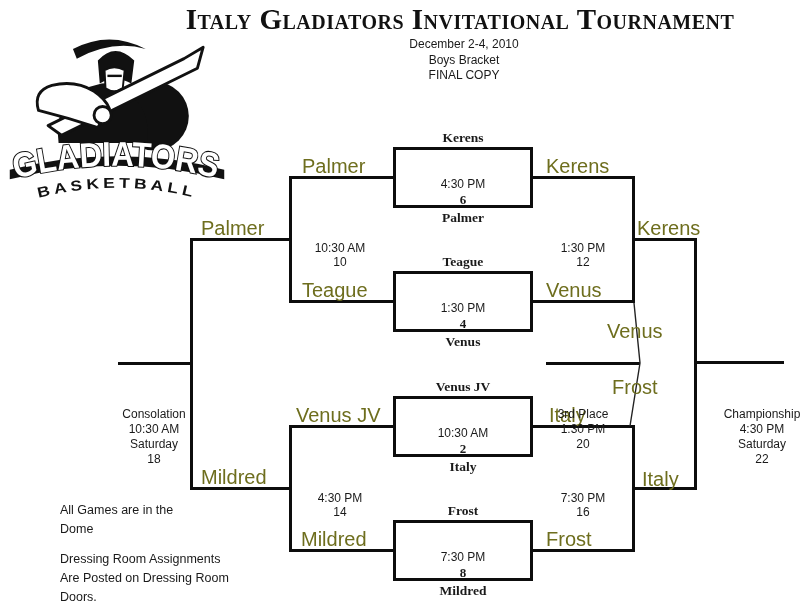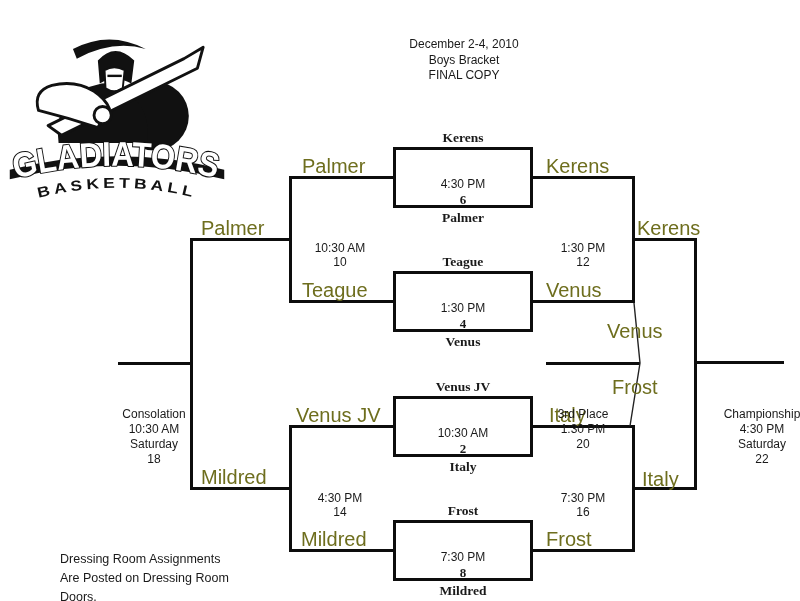--- a/index.html
+++ b/index.html
@@ -21,20 +21,21 @@
   .subtitle{position:absolute;left:158px;top:37px;width:612px;text-align:center;font-size:12px;line-height:15.5px;}
   .jersey{position:absolute;right:20px;top:101px;text-align:right;font-size:12px;line-height:15.5px;}
   .logo{position:absolute;left:2px;top:28px;width:230px;height:180px;}
   .overlay{position:absolute;left:0;top:0;pointer-events:none;}
 </style>
 </head>
 <body style="--team-color: #6e6e1e;">
 
 <div id="stage">
 
+  <div class="title">Italy Gladiators Invitational Tournament</div>
   <div class="subtitle">
     <div>December 2-4, 2010</div>
     <div>Boys Bracket</div>
     <div>FINAL COPY</div>
   </div>
 
   <svg class="logo" viewBox="0 0 232 188">
     <g>
       <path d="M70,22 Q108,2 146,22 Q112,12 74,32 Z" fill="#111"></path>
       <circle cx="155" cy="92" r="36" fill="#111"></circle>
@@ -155,19 +156,23 @@
     <div>1:30 PM</div>
     <div>20</div>
   </div>
   <div class="finals" style="left:714px;top:366px;width:96px;">
     <div>Championship</div>
     <div>4:30 PM</div>
     <div>Saturday</div>
     <div>22</div>
   </div>
 
+  <div class="note" style="left:60px;top:501px;">
+    <div>All Games are in the</div>
+    <div>Dome</div>
+  </div>
   <div class="note" style="left:60px;top:550px;">
     <div>Dressing Room Assignments</div>
     <div>Are Posted on Dressing Room</div>
     <div>Doors.</div>
   </div>
 
 </div>
 
 </body></html>

